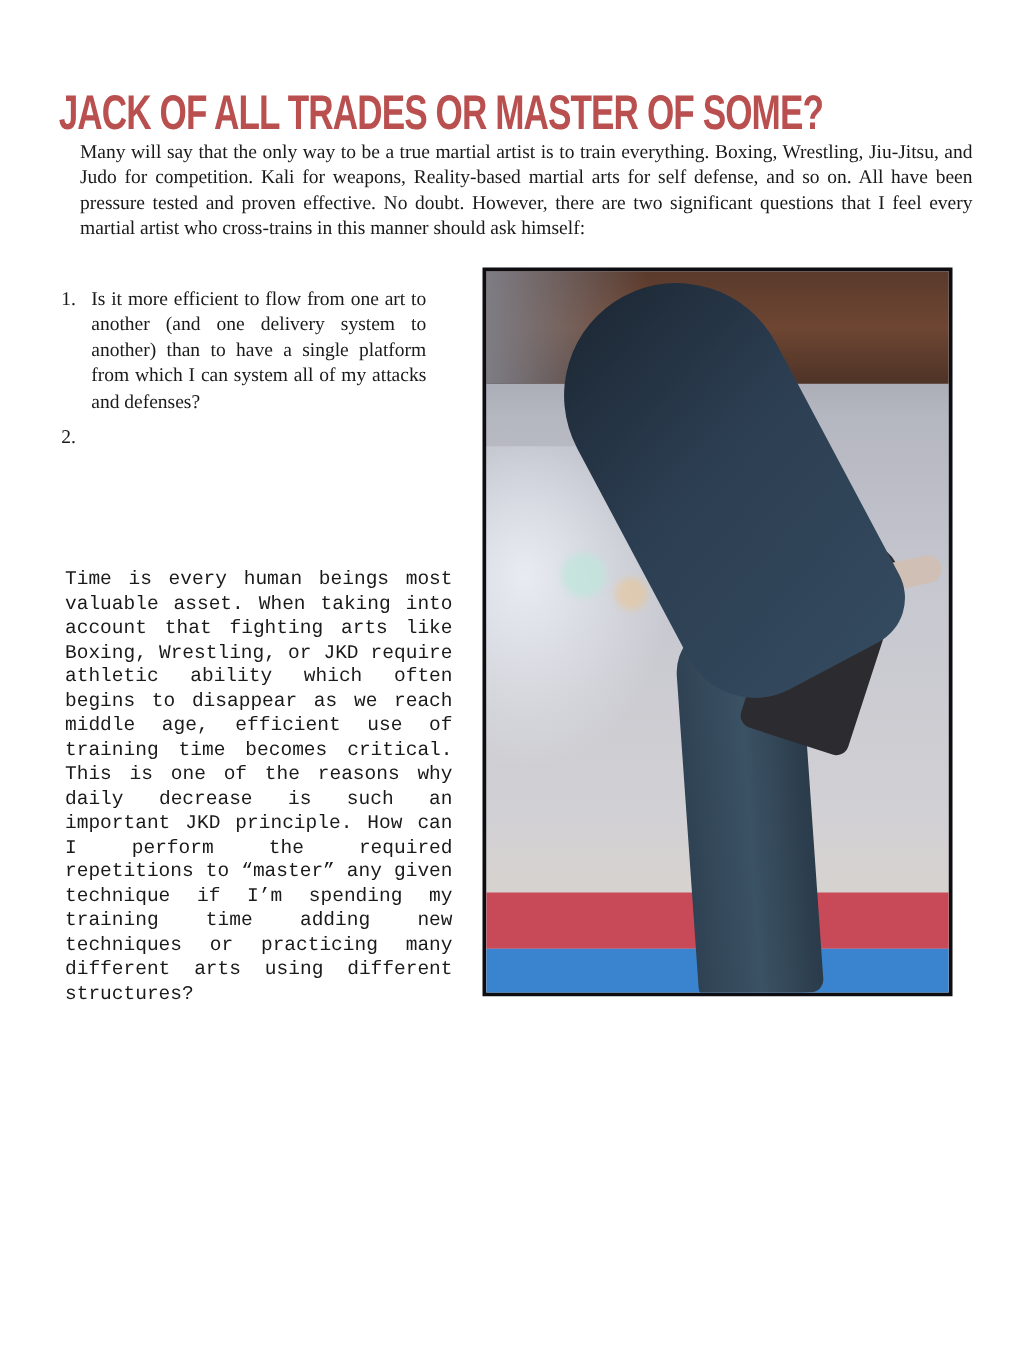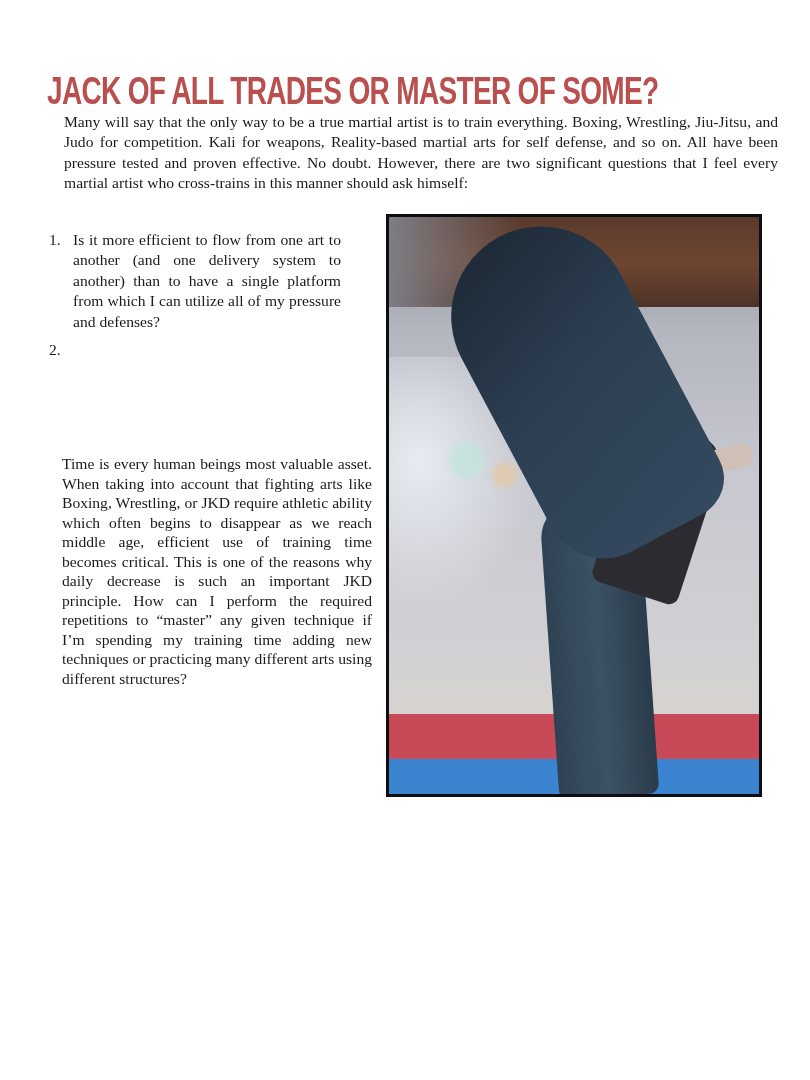--- a/index.html
+++ b/index.html
@@ -25,23 +25,23 @@
       font-size: 15.6px;
     }
     .list {
       position: absolute; left: 47px; top: 230px; width: 294px;
       margin: 0; padding: 0; list-style: none;
       font-family: "Liberation Serif", serif; font-size: 15.6px; line-height: 20.4px;
     }
     .list li { position: relative; padding-left: 26px; text-align: justify; margin-bottom: 8px; }
     .list .num { position: absolute; left: 2px; top: 0; }
     .body-para {
-      position: absolute; left: 62px; top: 454px; width: 310px;
+      position: absolute; left: 52px; top: 454px; width: 310px;
       margin: 0; text-align: justify;
-      font-family: Liberation Serif, serif; font-size: 15.6px; line-height: 19.5px;
+      font-family: Liberation Mono, monospace; font-size: 15.6px; line-height: 19.5px;
     }
     .photo-frame {
       position: absolute; left: 386px; top: 214px; width: 376px; height: 583px;
       box-sizing: border-box; border: 3px solid #0d0d12; overflow: hidden;
       background: linear-gradient(180deg, #8d8f9a 0%, #b4b6c0 20%, #c7c8d0 45%, #d1d0d4 75%, #d6d2d0 84%);
     }
     .beam { position: absolute; left: 0; top: 0; width: 100%; height: 90px;
       background: linear-gradient(180deg, #5a3a2c 0%, #6e4632 50%, #4e3327 100%); }
     .beam-left { position: absolute; left: 0; top: 0; width: 130px; height: 90px;
       background: linear-gradient(90deg, #7e7d85, rgba(126,125,133,0)); }
@@ -72,21 +72,21 @@
 </head>
 <body>
 
 <h1 class="title">Jack of all trades or master of some?</h1>
 
 <p class="intro">Many will say that the only way to be a true martial artist is to train everything. Boxing, Wrestling, Jiu-Jitsu, and Judo for competition. Kali for weapons, Reality-based martial arts for self defense, and so on. All have been pressure tested and proven effective. No doubt. However, there are two significant questions that I feel every martial artist who cross-trains in this manner should ask himself:</p>
 
 <ol class="list">
   <li>
     <span class="num">1.</span>
-    <span>Is it more efficient to flow from one art to another (and one delivery system to another) than to have a single platform from which I can utilize all of my pressure and defenses?</span>
+    <span>Is it more efficient to flow from one art to another (and one delivery system to another) than to have a single platform from which I can system all of my attacks and defenses?</span>
   </li>
   <li>
     <span class="num">2.</span>
   </li>
 </ol>
 
 <p class="body-para">Time is every human beings most valuable asset. When taking into account that fighting arts like Boxing, Wrestling, or JKD require athletic ability which often begins to disappear as we reach middle age, efficient use of training time becomes critical. This is one of the reasons why daily decrease is such an important JKD principle. How can I perform the required repetitions to “master” any given technique if I’m spending my training time adding new techniques or practicing many different arts using different structures?</p>
 
 <div class="photo-frame">
   <div class="beam"></div>

